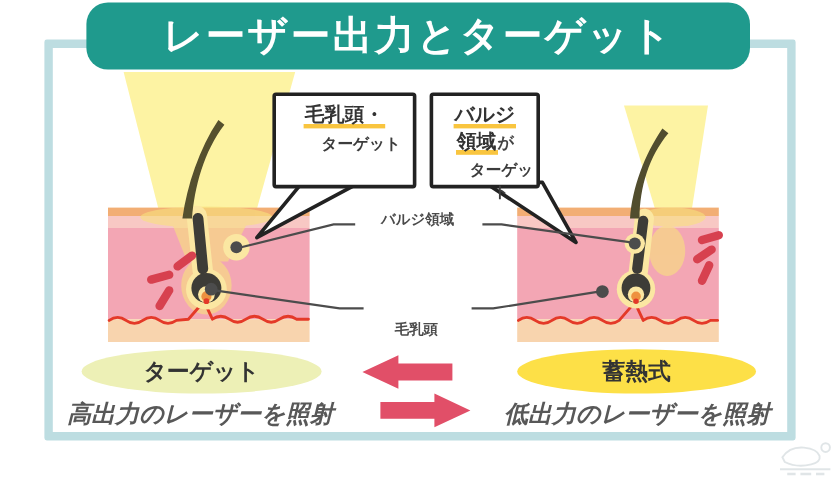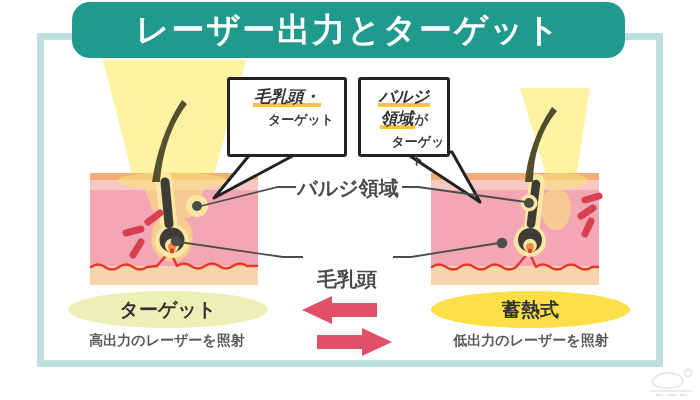--- a/index.html
+++ b/index.html
@@ -9,32 +9,32 @@
          border:7px solid #bddde1;box-sizing:border-box;border-radius:2px;z-index:0;}
   .banner{position:absolute;left:72px;top:2px;width:553px;height:56px;background:#1f9a8d;
           border-radius:18px;display:flex;align-items:center;justify-content:center;
           color:#fff;font-size:33px;font-weight:800;letter-spacing:2px;z-index:6;}
   svg.diagram{position:absolute;left:0;top:0;z-index:1;}
   .bubble{position:absolute;top:77px;height:80px;box-sizing:border-box;background:#fff;
           border:3px solid #222;text-align:center;z-index:4;padding-top:6px;border-radius:3px;}
   .bubble-left{left:227px;width:120px;}
   .bubble-right{left:358px;width:92px;}
   .c-big{font-size:16.5px;font-weight:800;color:#333;line-height:1.32;}
-  .hl{background:linear-gradient(to top,#f9c53f 0,#f9c53f 4px,rgba(0,0,0,0) 4px);padding:0 1px 2px 1px;font-style:italic;}
+  .hl{background:linear-gradient(to top,#f9c53f 0,#f9c53f 4px,rgba(0,0,0,0) 4px);padding:0 1px 2px 1px;}
   .c-suffix{font-size:13.5px;font-weight:700;color:#444;}
   .c-small{font-size:13px;font-weight:700;color:#3c3c3c;margin-top:3px;padding-left:28px;}
-  .anatomy-label{position:absolute;z-index:4;font-weight:700;color:#4a4a4a;text-align:center;font-size:20px;}
+  .anatomy-label{position:absolute;z-index:4;font-weight:700;color:#4a4a4a;text-align:center;font-size:12px;}
   .lbl-bulge{left:288px;top:175px;width:120px;}
   .lbl-papilla{left:297px;top:246px;width:100px;margin-top:20px;}
   .badge{position:absolute;top:291px;height:37px;border-radius:50%;display:flex;align-items:center;
          justify-content:center;font-size:19px;font-weight:800;color:#333;z-index:3;}
   .badge-left{left:68px;width:200px;background:#edf0b6;}
   .badge-right{left:431px;width:199px;background:#fde047;}
-  .desc{position:absolute;top:332px;width:240px;text-align:center;font-size:14px;font-weight:700;
-        color:#585858;z-index:3;}
+  .desc{position:absolute;top:332px;width:240px;text-align:center;font-size:20px;font-weight:700;
+        color:#585858;z-index:3;font-style:italic;}
   .desc-left{left:47px;}
   .desc-right{left:411px;}
 </style>
 </head>
 <body>
 
 <div class="stage">
 
   <div class="frame"></div>
 

